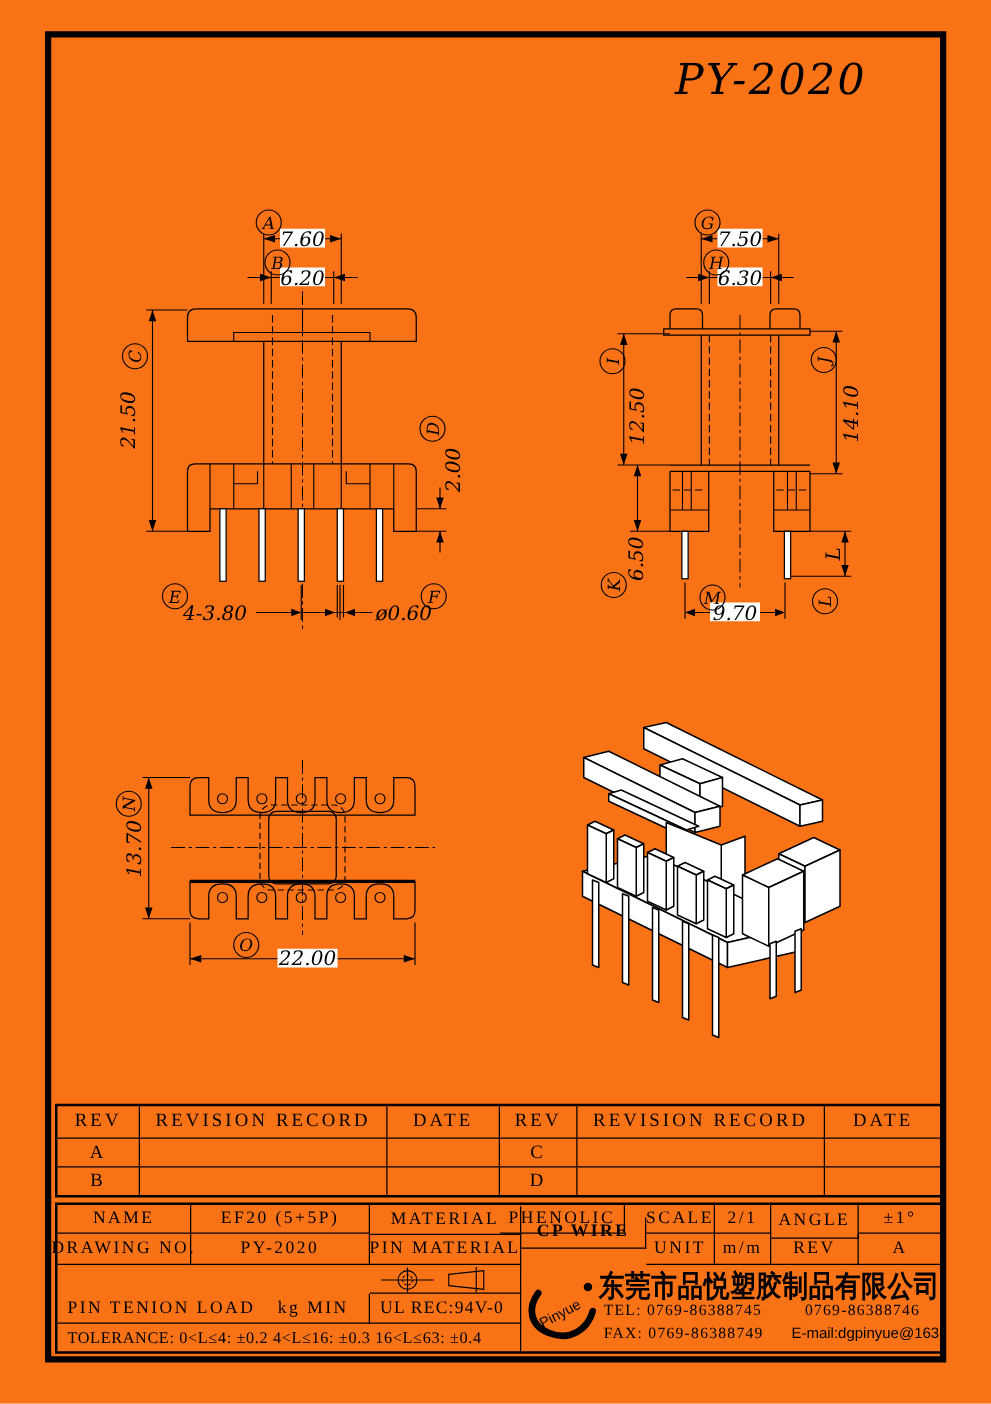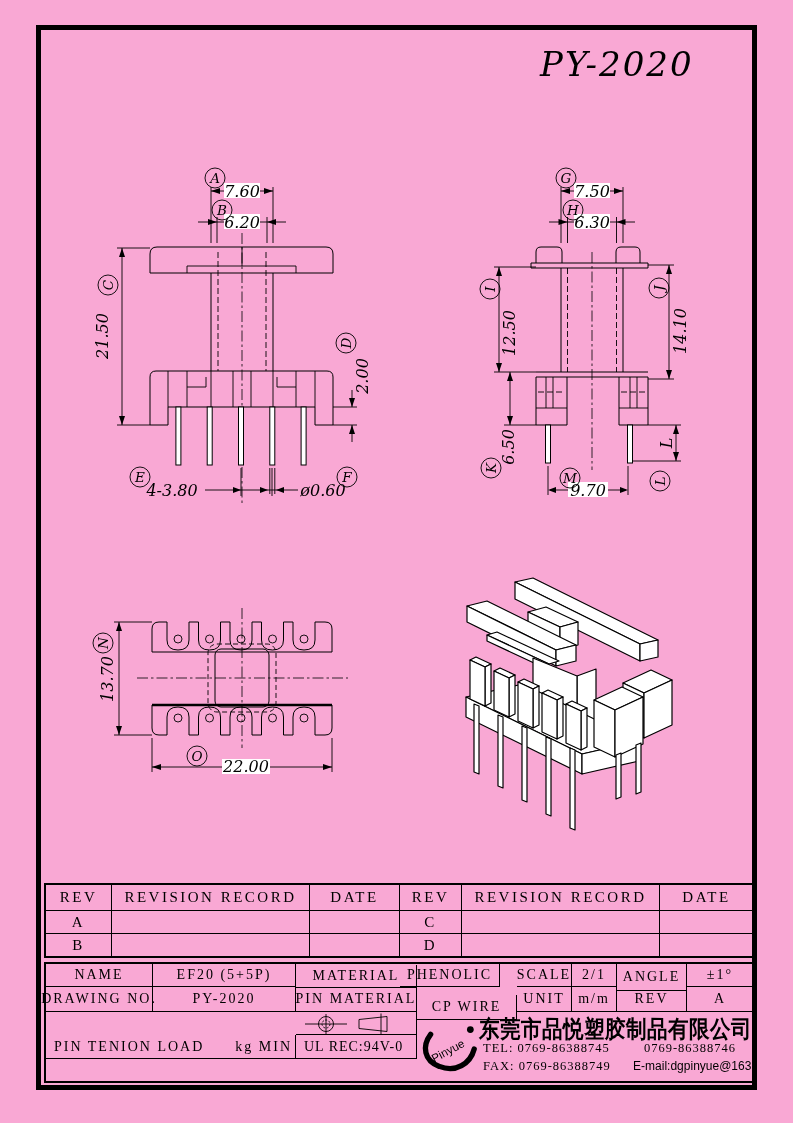--- a/index.html
+++ b/index.html
@@ -1,16 +1,16 @@
 <!DOCTYPE html>
 <html><head>
 <meta charset="utf-8">
 <style>
   html,body{margin:0;padding:0;background:#fff;}
-  #page{position:relative;width:793px;height:1123px;background:#f9a8d4;overflow:hidden;
+  #page{position:relative;width:793px;height:1123px;background:#f97316;overflow:hidden;
         font-family:"Liberation Serif",serif;color:#000;}
   #frame{position:absolute;left:36px;top:25px;width:721px;height:1065px;
          border:5px solid #000;box-sizing:border-box;}
   #title{position:absolute;left:540px;top:44px;width:200px;
          font-family:"DejaVu Serif",serif;font-style:italic;font-size:34px;
          letter-spacing:2px;color:#000;}
   svg{position:absolute;}
   svg text{font-family:"DejaVu Serif",serif;font-style:italic;fill:#000;}
   .ln{stroke:#000;stroke-width:1;fill:none;}
   .thin{stroke:#000;stroke-width:0.9;fill:none;}
@@ -304,41 +304,42 @@
     <div class="cell" style="left:250px;top:1px;width:121px;height:23px;">MATERIAL</div>
     <div class="cell" style="left:354px;top:0;width:100px;height:23px;">PHENOLIC</div>
     <div class="cell" style="left:471px;top:0;width:55px;height:23px;">SCALE</div>
     <div class="cell" style="left:526px;top:0;width:45px;height:23px;">2/1</div>
     <div class="cell" style="left:571px;top:0;width:70px;height:27px;">ANGLE</div>
     <div class="cell no-r" style="left:641px;top:0;width:66px;height:23px;">±1°</div>
 
     <div class="cell" style="left:0;top:23px;width:107px;height:25px;">DRAWING NO.</div>
     <div class="cell" style="left:107px;top:23px;width:143px;height:25px;">PY-2020</div>
     <div class="cell" style="left:250px;top:23px;width:121px;height:25px;">PIN MATERIAL</div>
-    <div class="cell" style="left:371px;top:31px;width:100px;height:25px;">CP WIRE</div>
+    <div class="cell" style="left:371px;top:10px;width:100px;height:25px;font-weight:bold;">CP WIRE</div>
     <div class="cell" style="left:471px;top:23px;width:55px;height:25px;">UNIT</div>
     <div class="cell" style="left:526px;top:23px;width:45px;height:25px;">m/m</div>
     <div class="cell" style="left:571px;top:23px;width:70px;height:25px;">REV</div>
     <div class="cell no-r" style="left:641px;top:23px;width:66px;height:25px;">A</div>
 
     <div class="cell" style="left:250px;top:48px;width:121px;height:23px;">
       <svg width="119" height="21" viewBox="0 0 119 21">
         <line x1="8" y1="11" x2="50" y2="11" stroke="#000" stroke-width="0.9"></line>
         <line x1="29" y1="1" x2="29" y2="21" stroke="#000" stroke-width="0.9"></line>
         <circle cx="29" cy="11" r="7.5" fill="none" stroke="#000" stroke-width="0.9"></circle>
         <circle cx="29" cy="11" r="4" fill="none" stroke="#000" stroke-width="0.9" stroke-dasharray="2 1.5"></circle>
         <polygon points="62,6.5 90,3.5 90,18.5 62,15.5" fill="none" stroke="#000" stroke-width="0.9"></polygon>
         <line x1="84" y1="0.5" x2="84" y2="21" stroke="#000" stroke-width="0.9"></line>
       </svg>
     </div>
-    <div class="cell left" style="left:0;top:71px;width:250px;height:24px;justify-content:space-between;padding-right:3px;">
+    <div class="cell left" style="left:0;top:71px;width:250px;height:24px;justify-content:space-between;padding-right:16px;">
       <span>PIN TENION LOAD</span>
       <span>kg MIN</span>
     </div>
     <div class="cell left" style="left:250px;top:71px;width:121px;height:24px;letter-spacing:1px;">UL REC:94V-0</div>
+    <div class="cell left no-b small" style="left:0;top:95px;width:371px;height:22px;">TOLERANCE: 0&lt;L≤4: ±0.2   4&lt;L≤16: ±0.3   16&lt;L≤63: ±0.4</div>
 
     <div class="company">
       <svg style="left:2px;top:8px;" width="62" height="56" viewBox="0 0 64 56">
         <path d="M12,14 C3,26 5,41 21,47 C38,54 53,44 57,29" fill="none" stroke="#000" stroke-width="5.5" stroke-linecap="round"></path>
         <circle cx="53" cy="9" r="3.5" fill="#000"></circle>
         <text x="30" y="35" text-anchor="middle" transform="rotate(-28 30 31)" style="font-family:'Liberation Sans',sans-serif;font-style:normal;font-size:12px;">Pinyue</text>
       </svg>
       <div class="cname">东莞市品悦塑胶制品有限公司</div>
       <div class="ctel">
         <span>TEL:</span>

